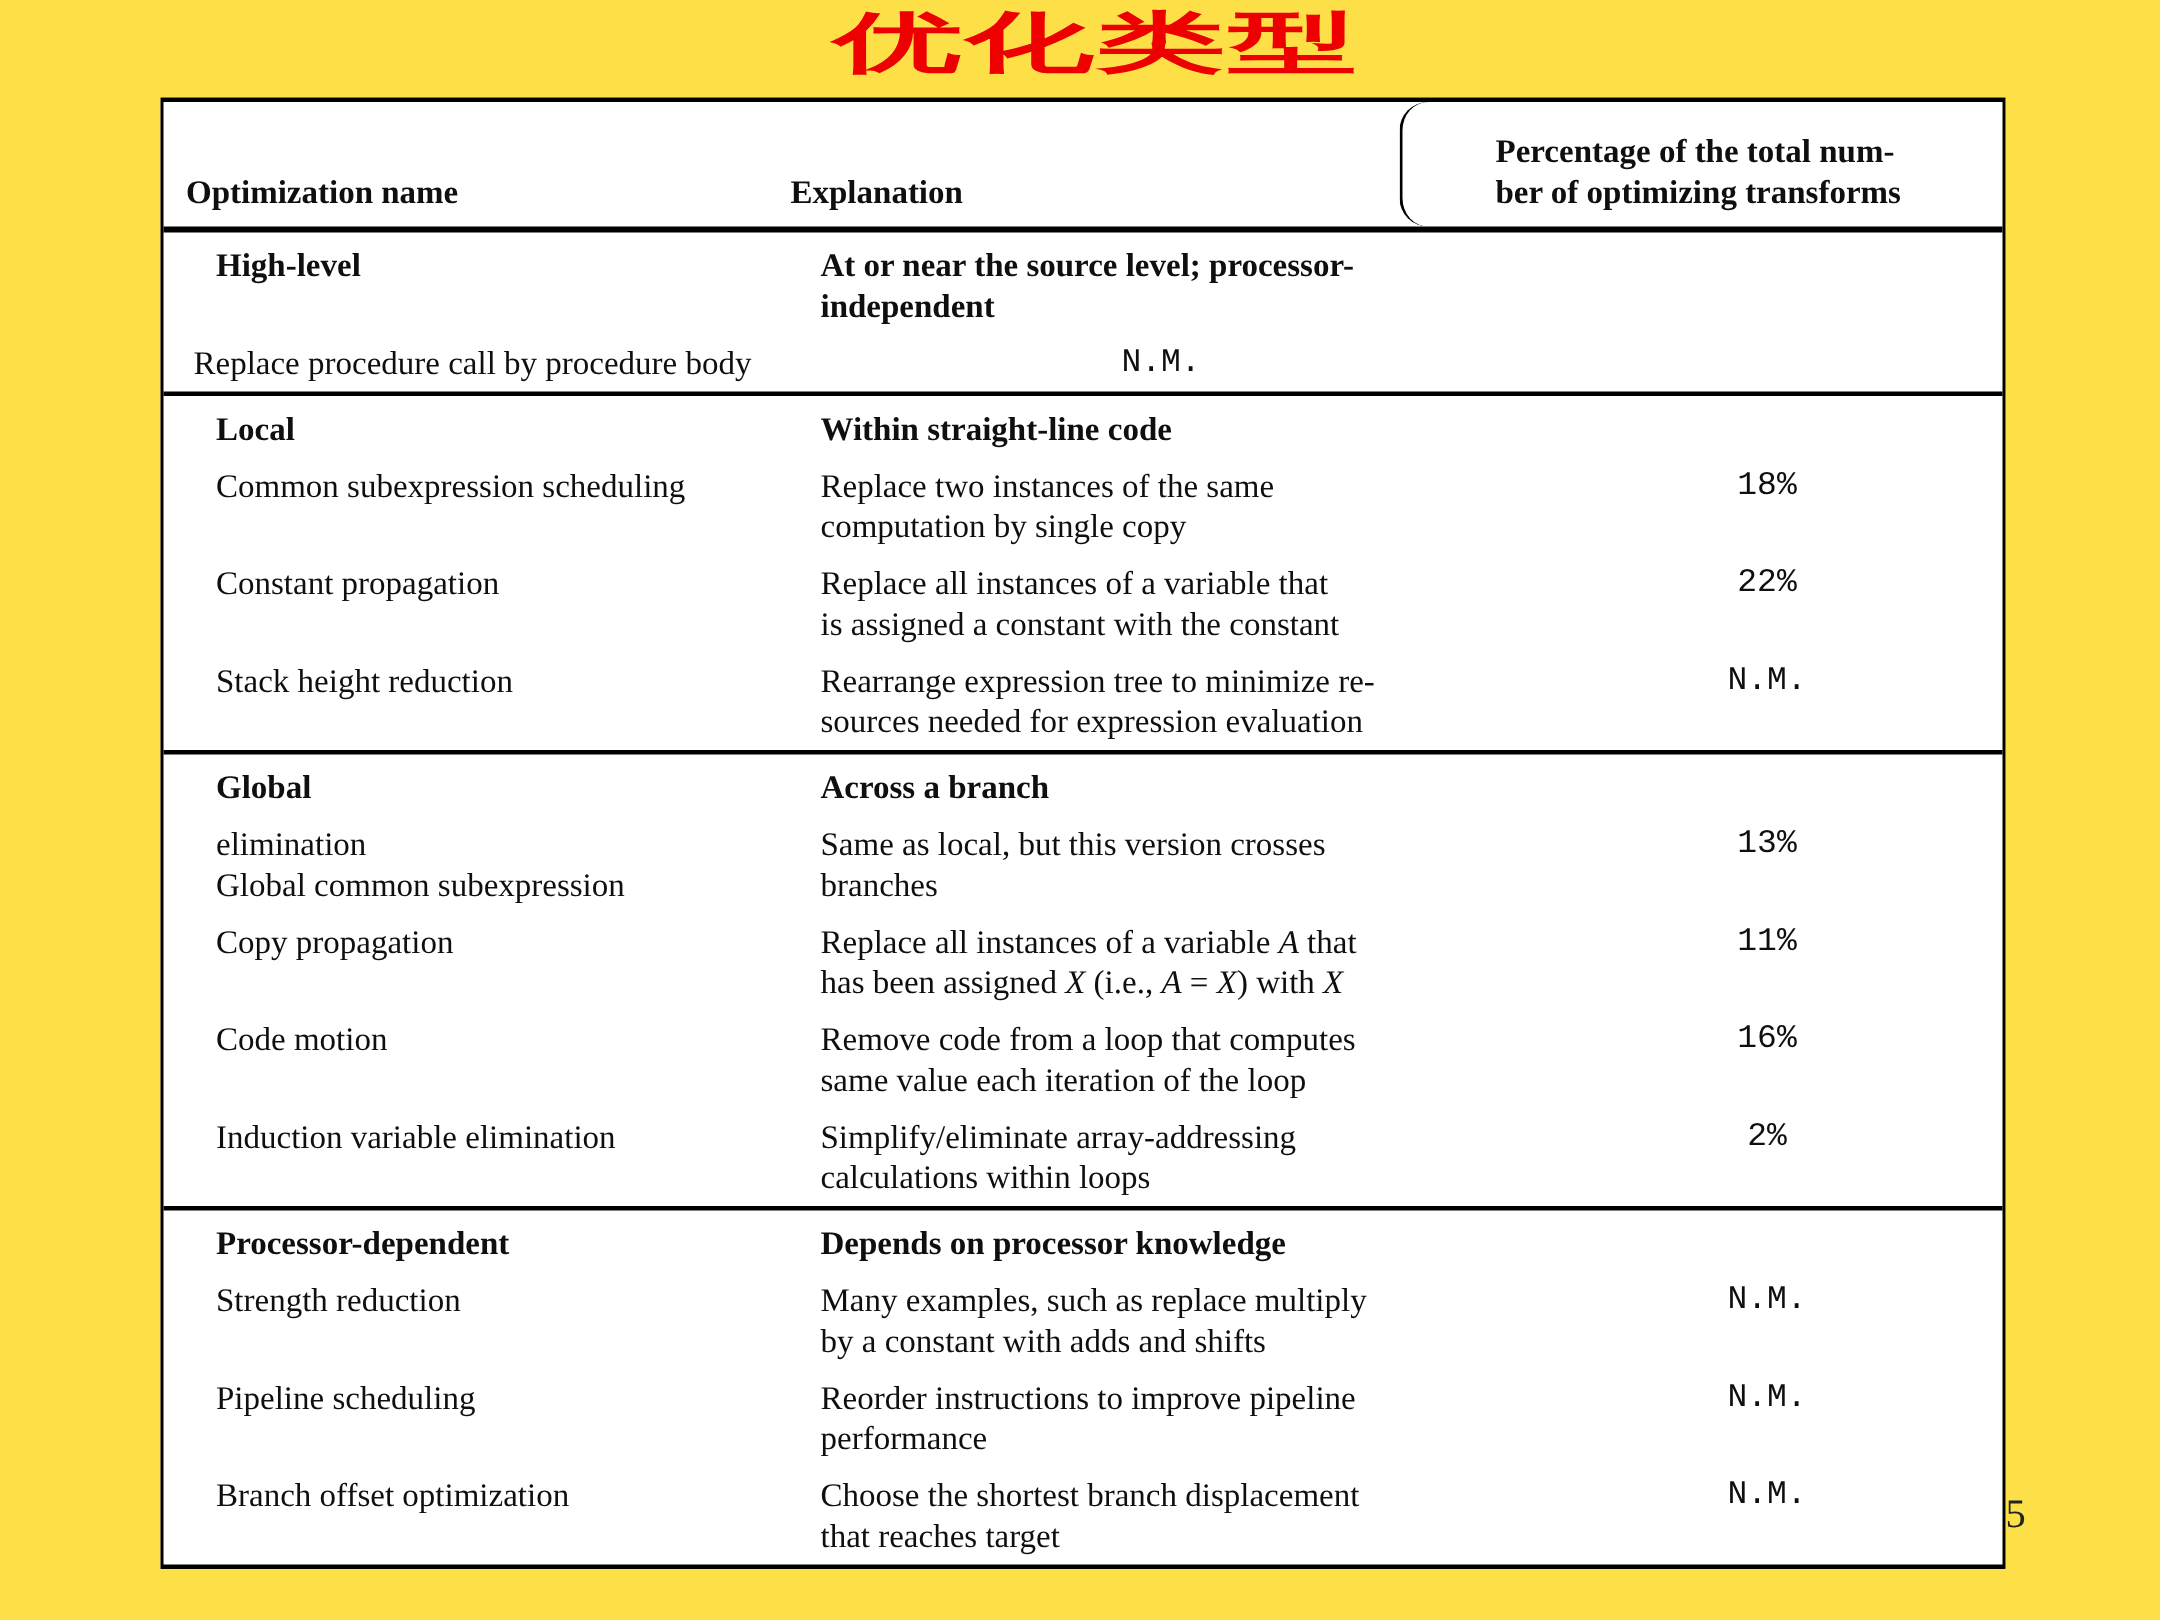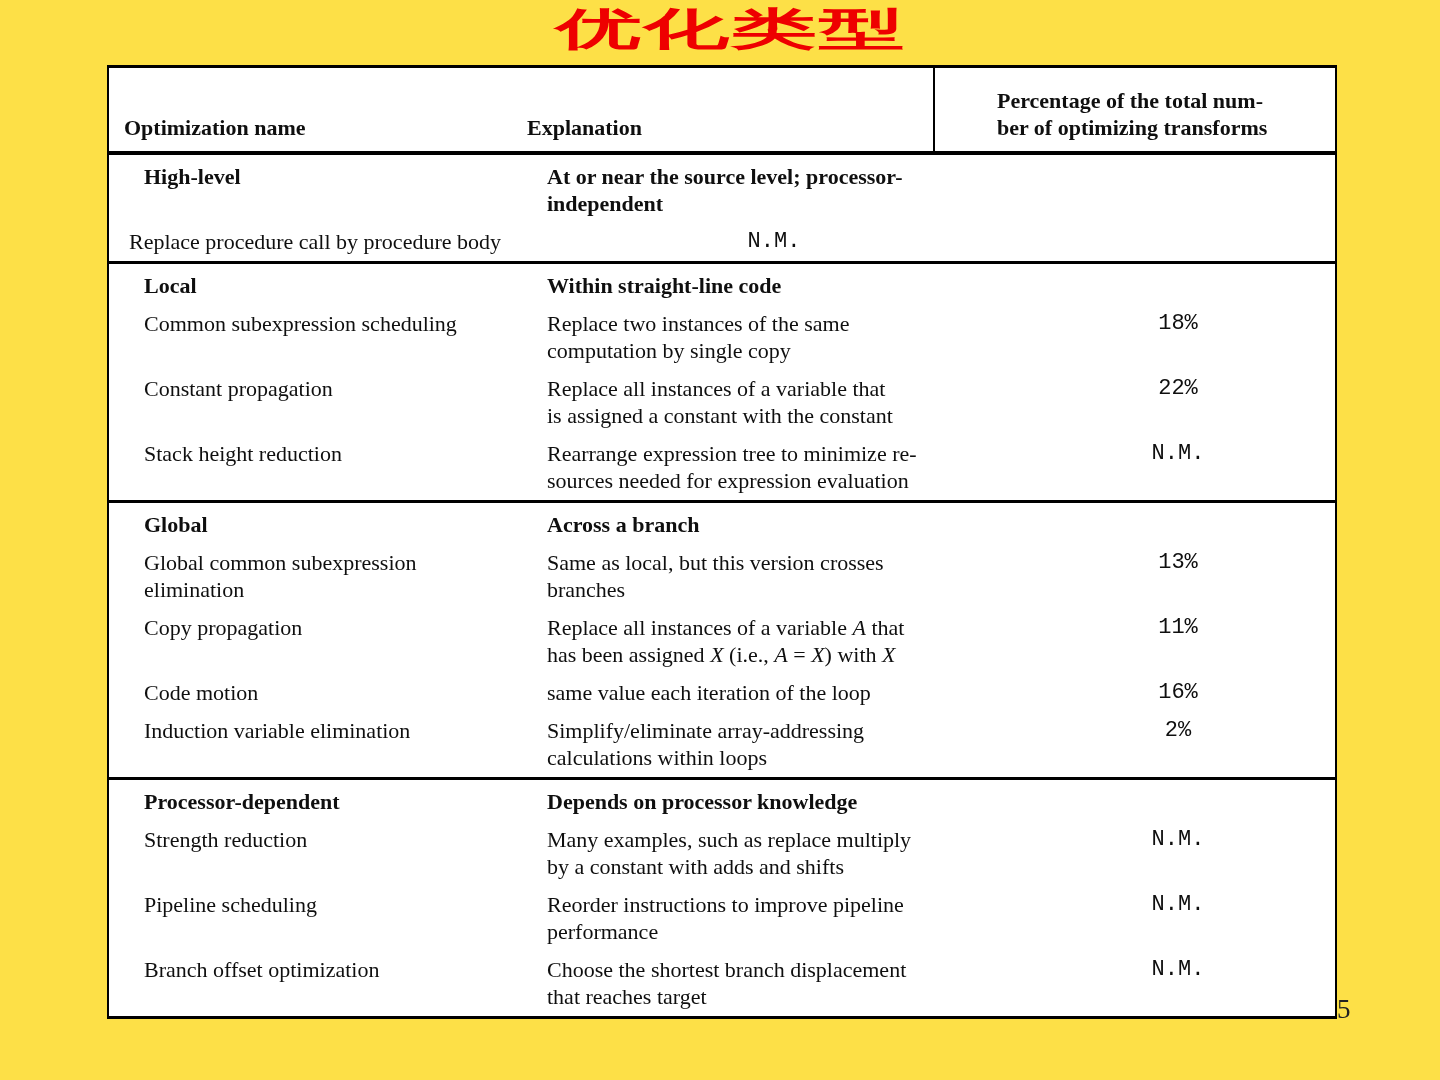--- a/index.html
+++ b/index.html
@@ -52,21 +52,21 @@
     font-weight: bold;
   }
   .thead > div {
     display: flex;
     align-items: flex-end;
     box-sizing: border-box;
     min-height: 83px;
     padding-bottom: 10px;
   }
   .th-c1 { padding-left: 15px; }
-  .th-c3 { border-left: 2px solid #000; padding-left: 62px; }
+  .th-c3 { border-left: 2px solid #000; padding-left: 62px; border-radius: 19px; }
   .sect { padding: 8px 0 6px; }
   .sect + .sect { border-top: 3px solid #000; }
   .trow {
     display: grid;
     grid-template-columns: 418px 454px 354px;
     padding-left: 20px;
   }
   .trow.data { margin-top: 11px; }
   .sect-head { font-weight: bold; }
   .c1 { padding-left: 15px; }
@@ -173,22 +173,22 @@
         <div class="c1">
           <div>Global</div>
         </div>
         <div class="c2">
           <div>Across a branch</div>
         </div>
         <div class="c3"></div>
       </div>
       <div class="trow data">
         <div class="c1">
+          <div>elimination</div>
           <div>Global common subexpression</div>
-          <div>elimination</div>
         </div>
         <div class="c2">
           <div>Same as local, but this version crosses</div>
           <div>branches</div>
         </div>
         <div class="c3">13%</div>
       </div>
       <div class="trow data">
         <div class="c1">
           <div>Copy propagation</div>
@@ -197,20 +197,21 @@
           <div><span>Replace all instances of a variable </span><span class="var">A</span><span> that</span></div>
           <div><span>has been assigned </span><span class="var">X</span><span> (i.e., </span><span class="var">A</span><span> = </span><span class="var">X</span><span>) with </span><span class="var">X</span></div>
         </div>
         <div class="c3">11%</div>
       </div>
       <div class="trow data">
         <div class="c1">
           <div>Code motion</div>
         </div>
         <div class="c2">
+          <div>Remove code from a loop that computes</div>
           <div>same value each iteration of the loop</div>
         </div>
         <div class="c3">16%</div>
       </div>
       <div class="trow data">
         <div class="c1">
           <div>Induction variable elimination</div>
         </div>
         <div class="c2">
           <div>Simplify/eliminate array-addressing</div>

